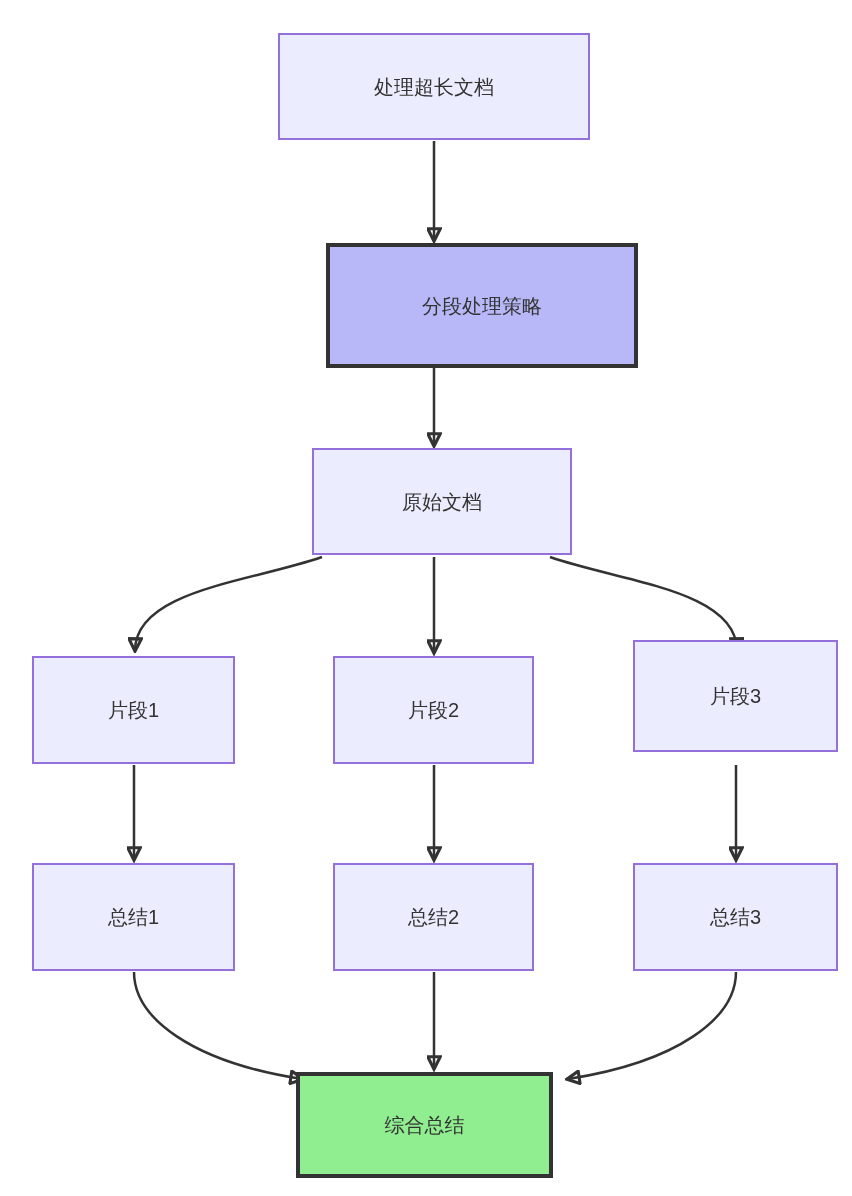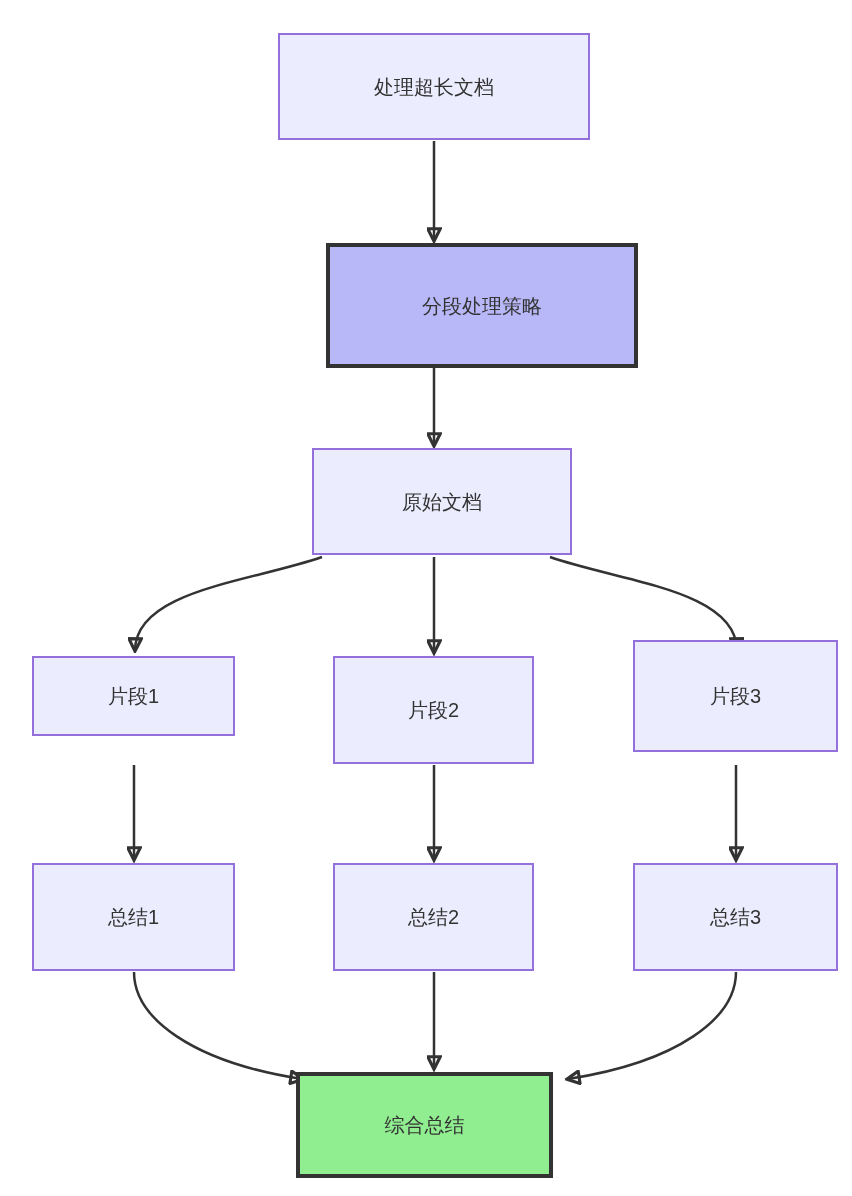--- a/index.html
+++ b/index.html
@@ -46,21 +46,21 @@
     border:4px solid var(--edge);
   }
   .node.success{
     background:var(--success-fill);
     border:4px solid var(--edge);
   }
   
   .n-a {left:278px;top:33px;  width:312px;height:107px;}
   .n-b {left:278px;top:243px; width:312px;height:125px;margin-left:48px;}
   .n-c {left:312px;top:448px; width:260px;height:107px;}
-  .n-d1{left:32px; top:656px; width:203px;height:80px;}
+  .n-d1{left:32px; top:656px; width:203px;height:108px;}
   .n-d2{left:333px;top:656px; width:201px;height:108px;}
   .n-d3{left:633px;top:640px; width:205px;height:112px;}
   .n-e1{left:32px; top:863px; width:203px;height:108px;}
   .n-e2{left:333px;top:863px; width:201px;height:108px;}
   .n-e3{left:633px;top:863px; width:205px;height:108px;text-align:right;}
   .n-f {left:296px;top:1072px;width:257px;height:106px;}
 </style>
 </head>
 <body>
 

